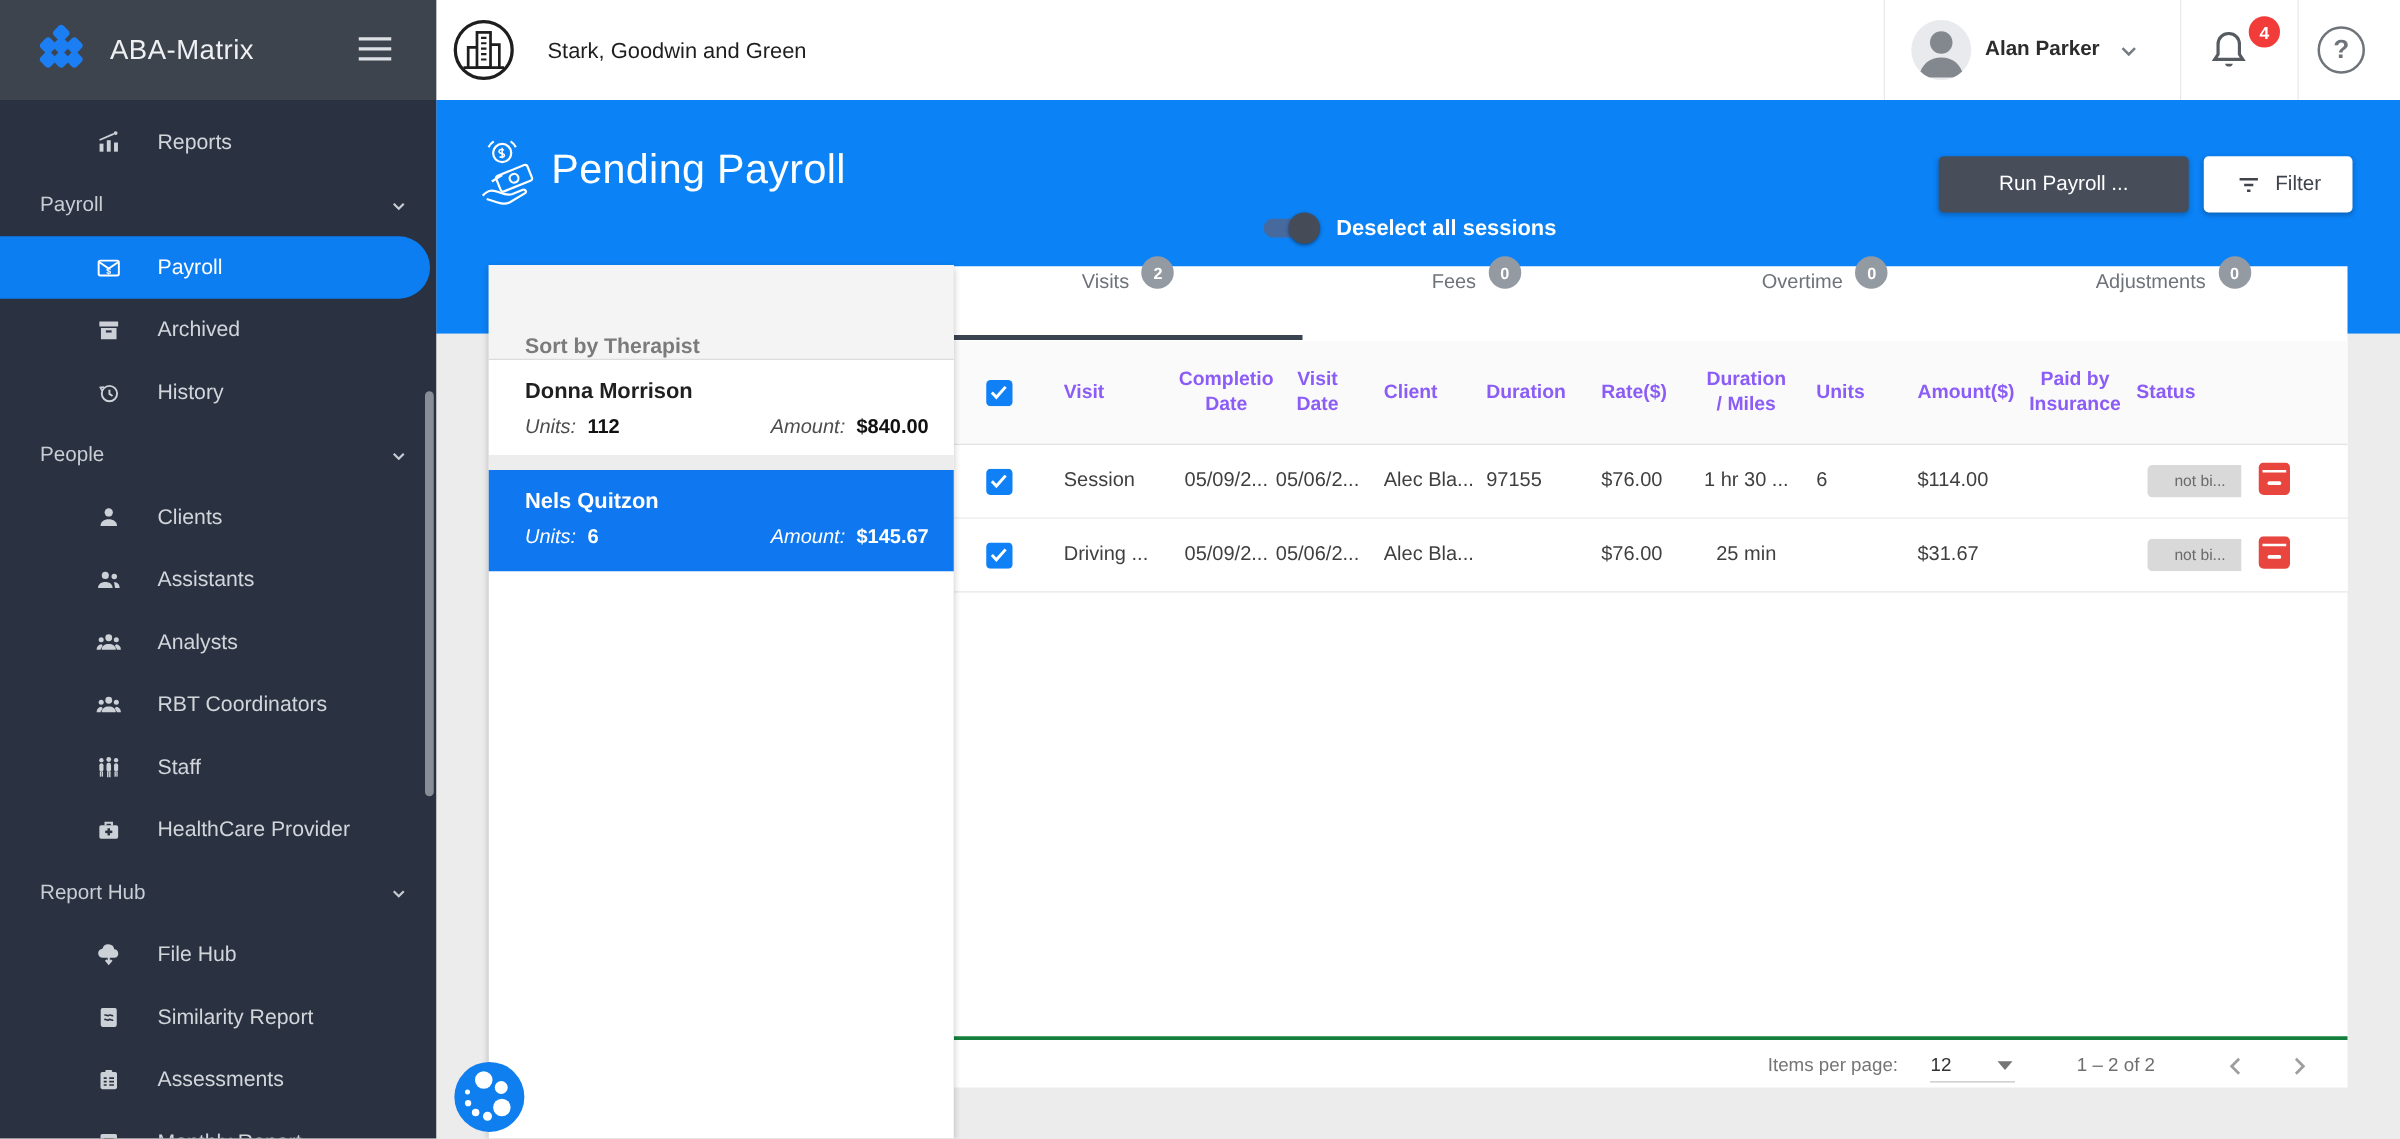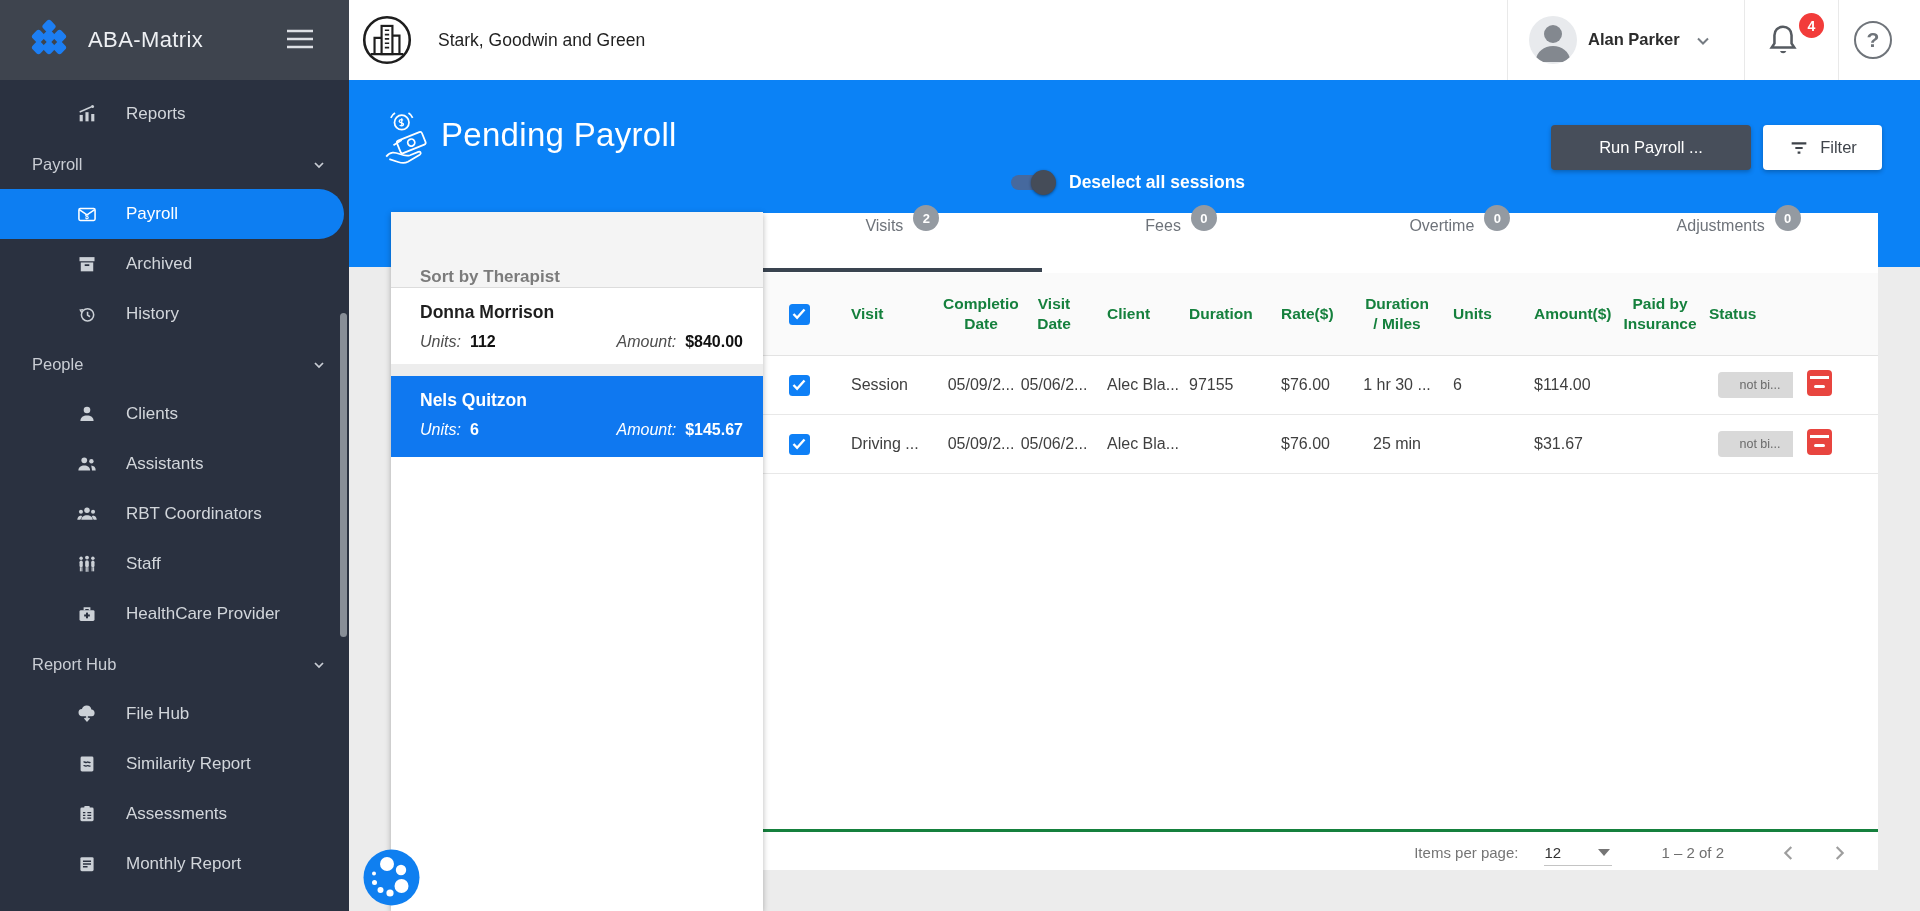--- a/index.html
+++ b/index.html
@@ -57,21 +57,21 @@
   
   .card{position:absolute;left:763px;top:213px;width:1115px;height:657px;background:#fff;}
   .tabrow{position:relative;height:60px;display:flex;}
   .tab{flex:1;display:flex;align-items:flex-start;justify-content:center;padding-top:4px;}
   .tab-label{font-size:16px;color:#6e737a;}
   .tab-badge{width:26px;height:26px;border-radius:50%;background:#949aa1;color:#fff;font-size:13px;
              font-weight:bold;display:flex;align-items:center;justify-content:center;
              margin-left:10px;transform:translateY(-12px);}
   .tab-underline{position:absolute;left:0;top:55px;width:279px;height:4px;background:#3a4450;}
   .thead{display:flex;height:82px;background:#fafafa;border-bottom:1px solid #e3e3e3;
-         align-items:center;font-size:15.5px;font-weight:bold;color:#15803d;line-height:1.3;}
+         align-items:center;font-size:15.5px;font-weight:bold;color:#8b5cf6;line-height:1.3;}
   .trow{display:flex;height:58px;border-bottom:1px solid #e8e8e8;align-items:center;
         font-size:16px;color:#3f3f3f;background:#fff;}
   .cell{box-sizing:border-box;overflow:hidden;white-space:normal;}
   .c0{width:72px;display:flex;justify-content:center;}
   .c1{width:108px;padding-left:16px;white-space:nowrap;}
   .c2{width:76px;text-align:center;}
   .c3{width:70px;text-align:center;}
   .c4{width:92px;padding-left:18px;white-space:nowrap;}
   .c5{width:82px;padding-left:8px;white-space:nowrap;}
   .c6{width:100px;padding-left:18px;white-space:nowrap;}
@@ -435,20 +435,33 @@
           <svg width="22" height="22" viewBox="0 0 24 24" fill="currentColor">
             <circle cx="9" cy="8" r="3.1"></circle>
               <path d="M2.6 19c0-3.5 2.9-5.3 6.4-5.3s6.4 1.8 6.4 5.3z"></path>
             <circle cx="16.8" cy="9" r="2.4"></circle>
               <path d="M16.6 13.7c2.9.3 4.9 1.9 4.9 5.3h-4z"></path>
           </svg>
         </span>
         <span class="nlabel">Assistants</span>
       </div>
 
+      <div class="nav-row">
+        <span class="nicon">
+          <svg width="22" height="22" viewBox="0 0 24 24" fill="currentColor">
+            <circle cx="12" cy="7.8" r="3"></circle>
+              <path d="M5.8 18.4c0-3.4 2.8-5.1 6.2-5.1s6.2 1.7 6.2 5.1z"></path>
+            <circle cx="5.4" cy="9.6" r="2.2"></circle>
+              <path d="M1.4 18.4c0-2.8 1.7-4.4 4.1-4.8l1.2 1.2-2 3.6z"></path>
+            <circle cx="18.6" cy="9.6" r="2.2"></circle>
+              <path d="M22.6 18.4c0-2.8-1.7-4.4-4.1-4.8l-1.2 1.2 2 3.6z"></path>
+          </svg>
+        </span>
+        <span class="nlabel">Analysts</span>
+      </div>
 
       <div class="nav-row">
         <span class="nicon">
           <svg width="22" height="22" viewBox="0 0 24 24" fill="currentColor">
             <circle cx="12" cy="7.8" r="3"></circle>
               <path d="M5.8 18.4c0-3.4 2.8-5.1 6.2-5.1s6.2 1.7 6.2 5.1z"></path>
             <circle cx="5.4" cy="9.6" r="2.2"></circle>
               <path d="M1.4 18.4c0-2.8 1.7-4.4 4.1-4.8l1.2 1.2-2 3.6z"></path>
             <circle cx="18.6" cy="9.6" r="2.2"></circle>
               <path d="M22.6 18.4c0-2.8-1.7-4.4-4.1-4.8l-1.2 1.2 2 3.6z"></path>

